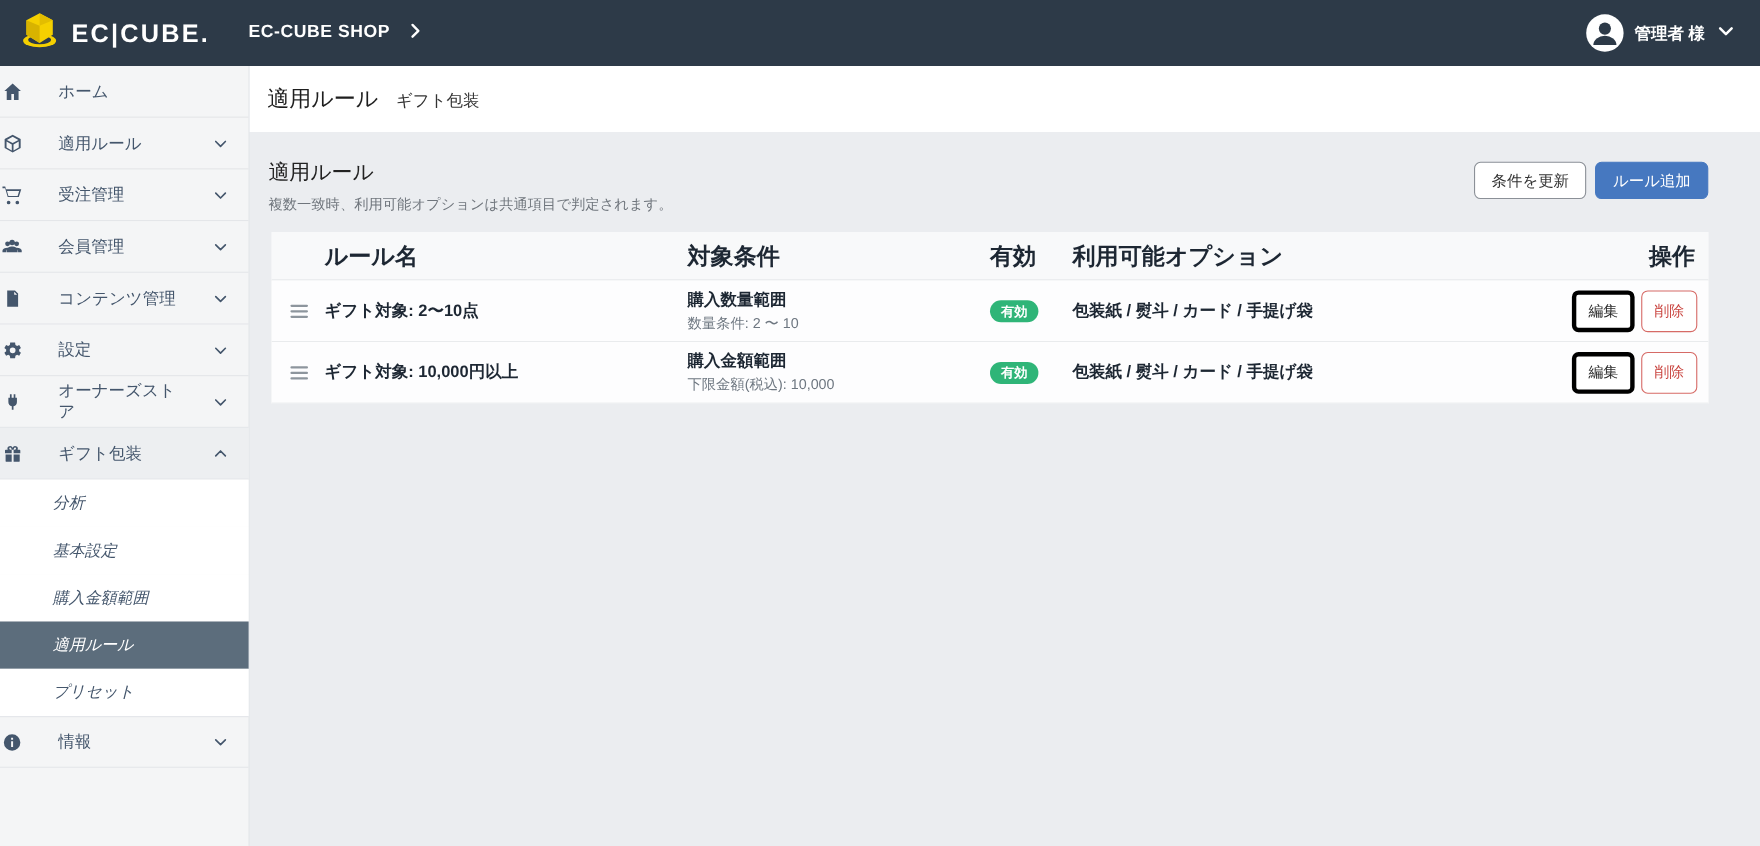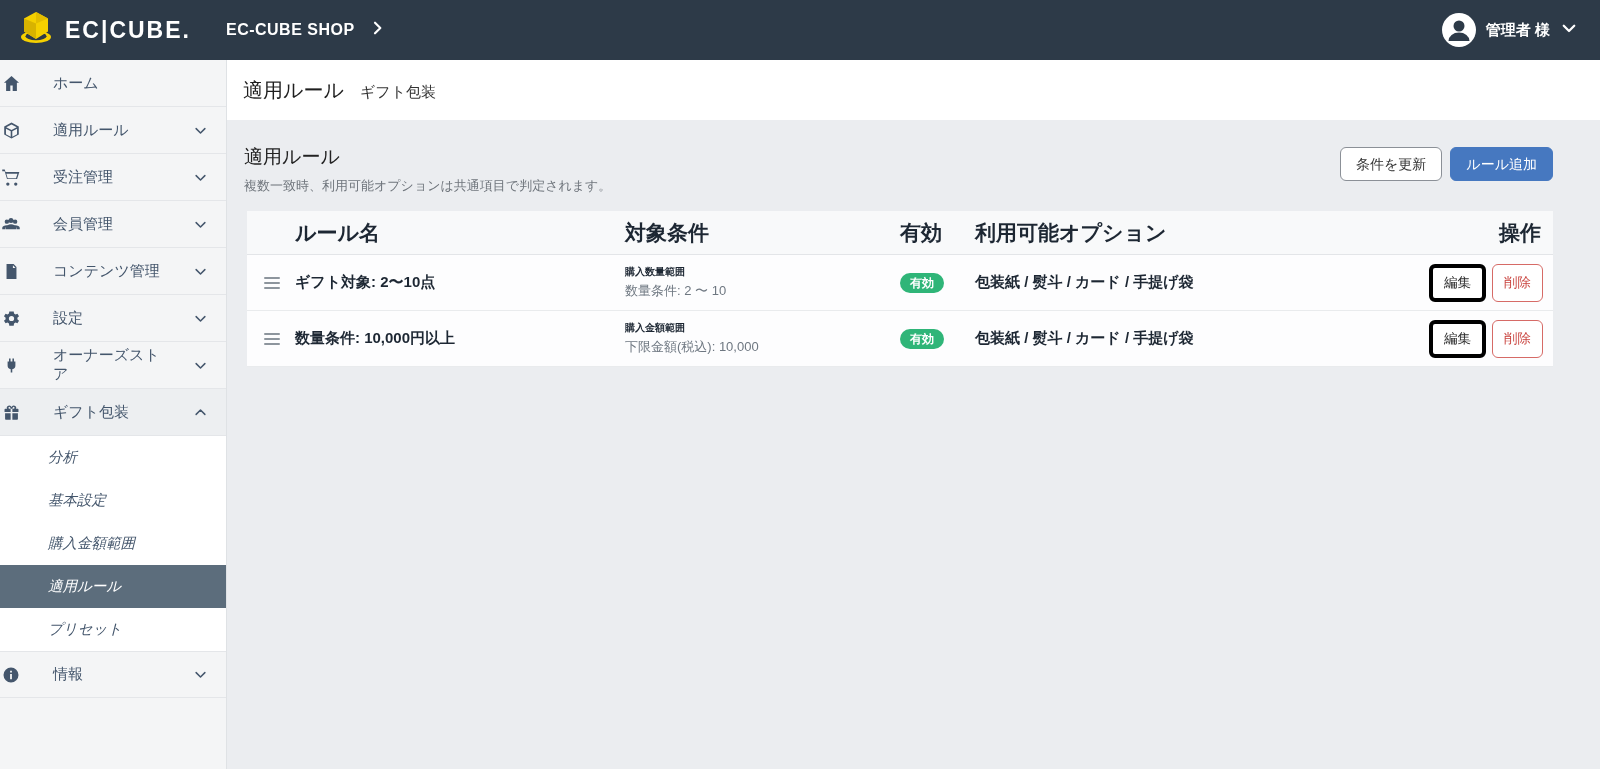--- a/index.html
+++ b/index.html
@@ -51,21 +51,21 @@
   .btn-primary { background:#4678c0; border:1px solid #4678c0; color:#fff; font-weight:500; }
 
   
   .rule-table { margin:0 47px 0 20px; background:#fdfdfe; }
   .t-row { display:grid; grid-template-columns:48px 330px 275px 75px 1fr 160px; align-items:center; }
   .t-head { background:#f8f9fa; height:44px; border-bottom:1px solid #e3e5e8; font-size:21px; font-weight:bold; color:#1d2733; }
   .t-body-row { height:56px; border-bottom:1px solid #e9ebed; background:#fdfdfe; }
   .cell-actions { display:flex; justify-content:flex-end; gap:6px; padding-right:10px; }
   .t-head .cell-actions-h { text-align:right; padding-right:12px; }
   .cell-name, .cell-options { font-size:15px; font-weight:600; color:#1d2733; }
-  .cond-title { font-size:10px; font-weight:600; color:#1d2733; }
+  .cond-title { font-size:15px; font-weight:600; color:#1d2733; }
   .cond-detail { font-size:13px; color:#6e7781; margin-top:3px; }
   .badge { display:inline-block; background:#2fb578; color:#fff; font-size:12px; font-weight:bold;
            padding:4px 10px; border-radius:14px; line-height:1; }
   .btn-sm { font-size:13.5px; padding:6px 11px; border-radius:6px; background:#fff; cursor:pointer; font-family:inherit; }
   .btn-edit { border:4px solid #000000; color:#2b2b2b; }
   .btn-delete { border:1px solid #d66a66; color:#c9433e; }
   .drag { width:16px; display:flex; flex-direction:column; gap:3px; margin-left:17px; cursor:grab; }
   .drag i { display:block; height:2px; background:#8d959d; border-radius:1px; }
 </style>
 </head>
@@ -299,21 +299,21 @@
       </div>
 
       <div class="t-row t-body-row">
         <div>
           <span class="drag">
               <i></i>
               <i></i>
               <i></i>
             </span>
         </div>
-        <div class="cell-name">数量条件: 10,000円以上</div>
+        <div class="cell-name">ギフト対象: 10,000円以上</div>
         <div>
           <div class="cond-title">購入金額範囲</div>
           <div class="cond-detail">下限金額(税込): 10,000</div>
         </div>
         <div><span class="badge">有効</span></div>
         <div class="cell-options">包装紙 / 熨斗 / カード / 手提げ袋</div>
         <div class="cell-actions">
           <button class="btn-sm btn-edit">編集</button>
           <button class="btn-sm btn-delete">削除</button>
         </div>

